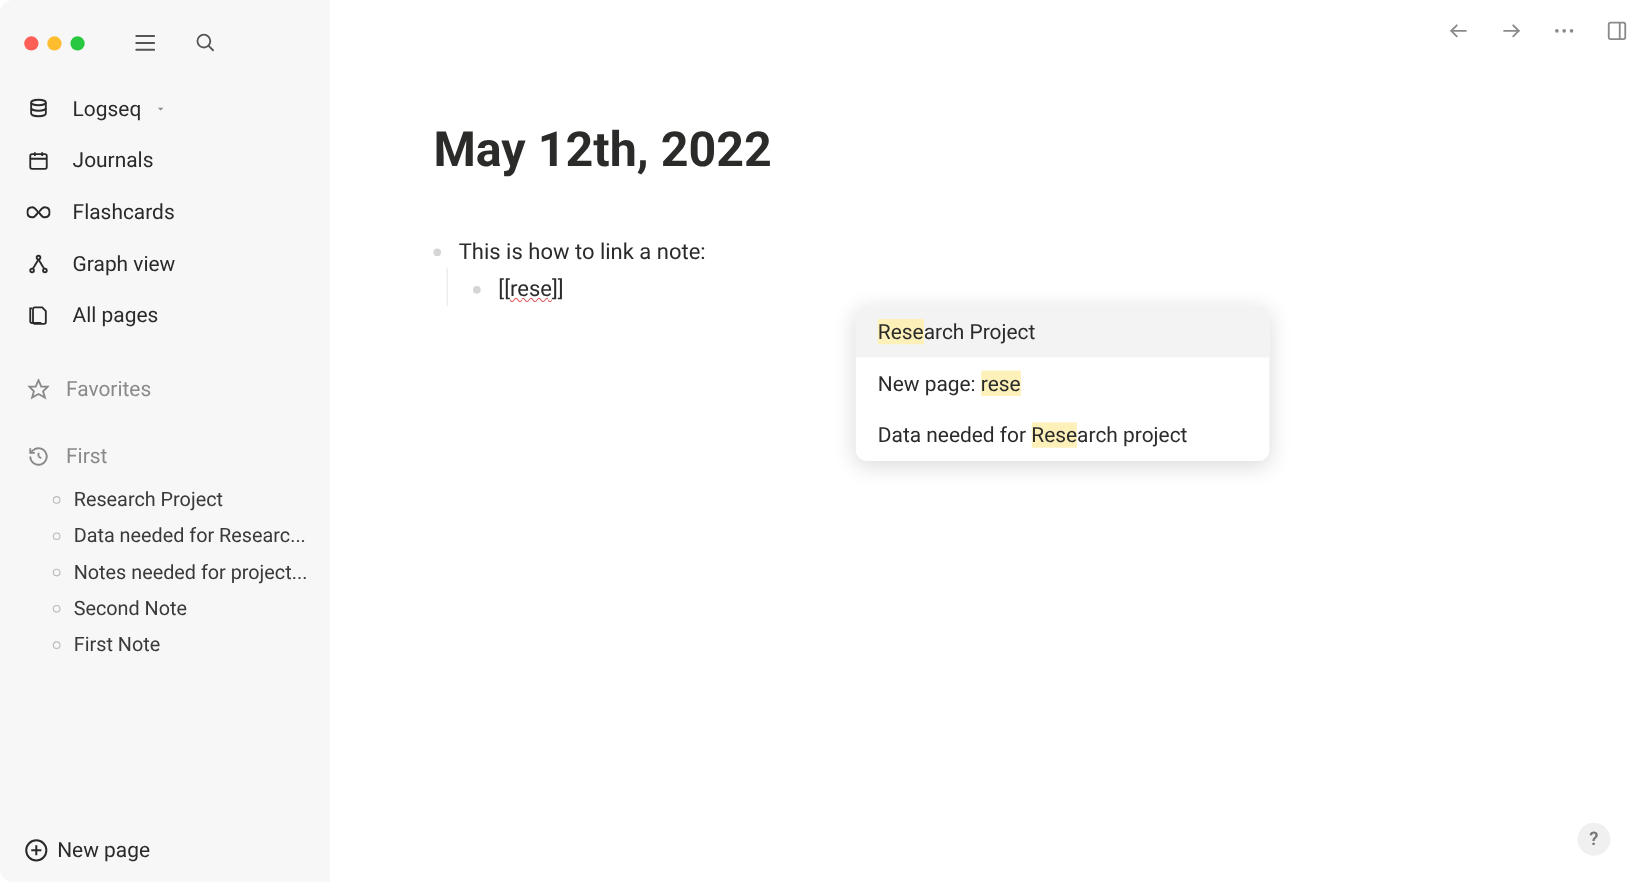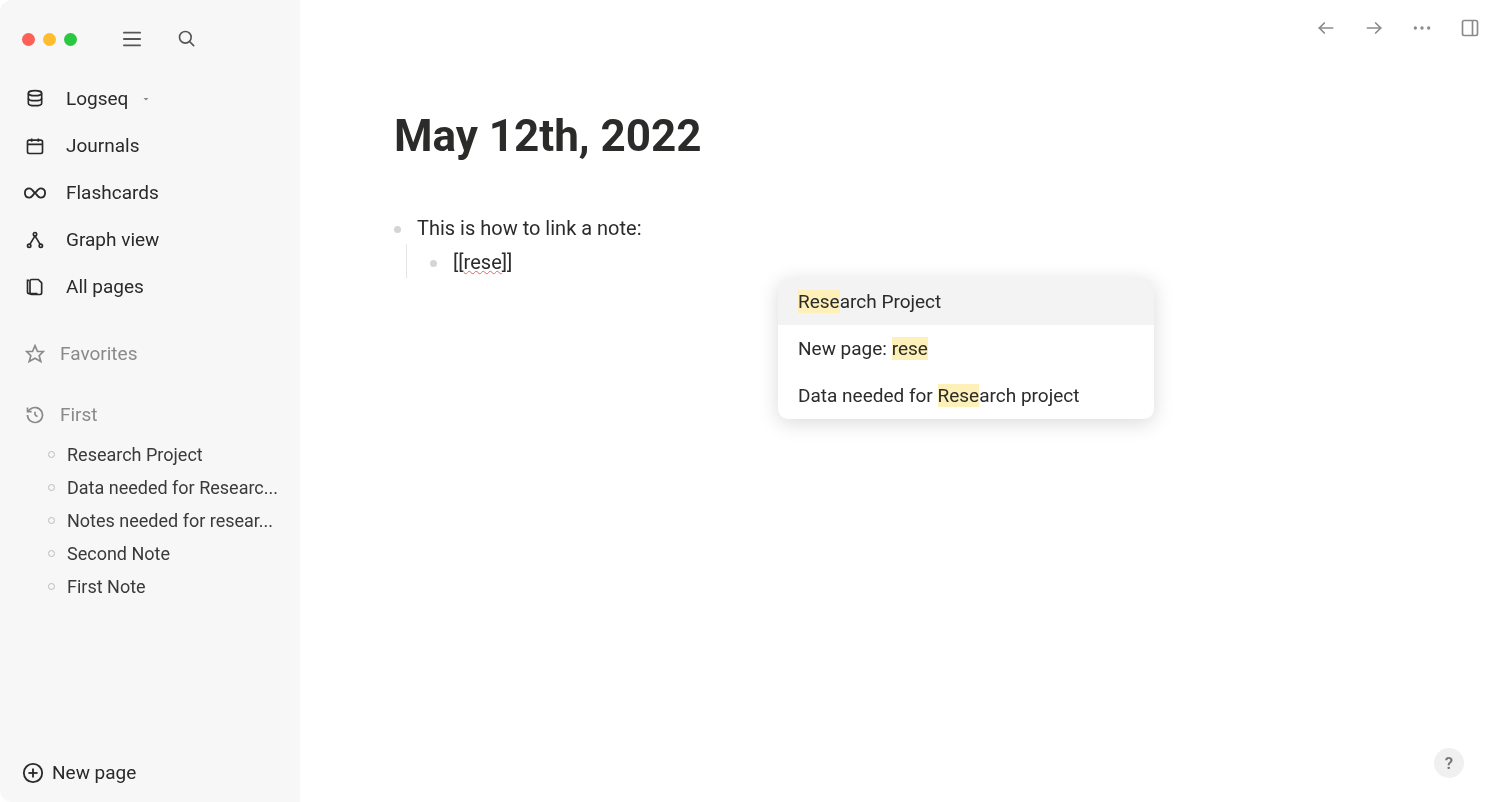--- a/index.html
+++ b/index.html
@@ -297,21 +297,21 @@
     </div>
 
     <div class="recent-list">
       <div class="recent-item">
           <span>Research Project</span>
         </div>
       <div class="recent-item">
           <span>Data needed for Researc...</span>
         </div>
       <div class="recent-item">
-          <span>Notes needed for resear...</span>
+          <span>Notes needed for project...</span>
         </div>
       <div class="recent-item">
           <span>Second Note</span>
         </div>
       <div class="recent-item">
           <span>First Note</span>
         </div>
     </div>
 
     <div class="sidebar-footer">

